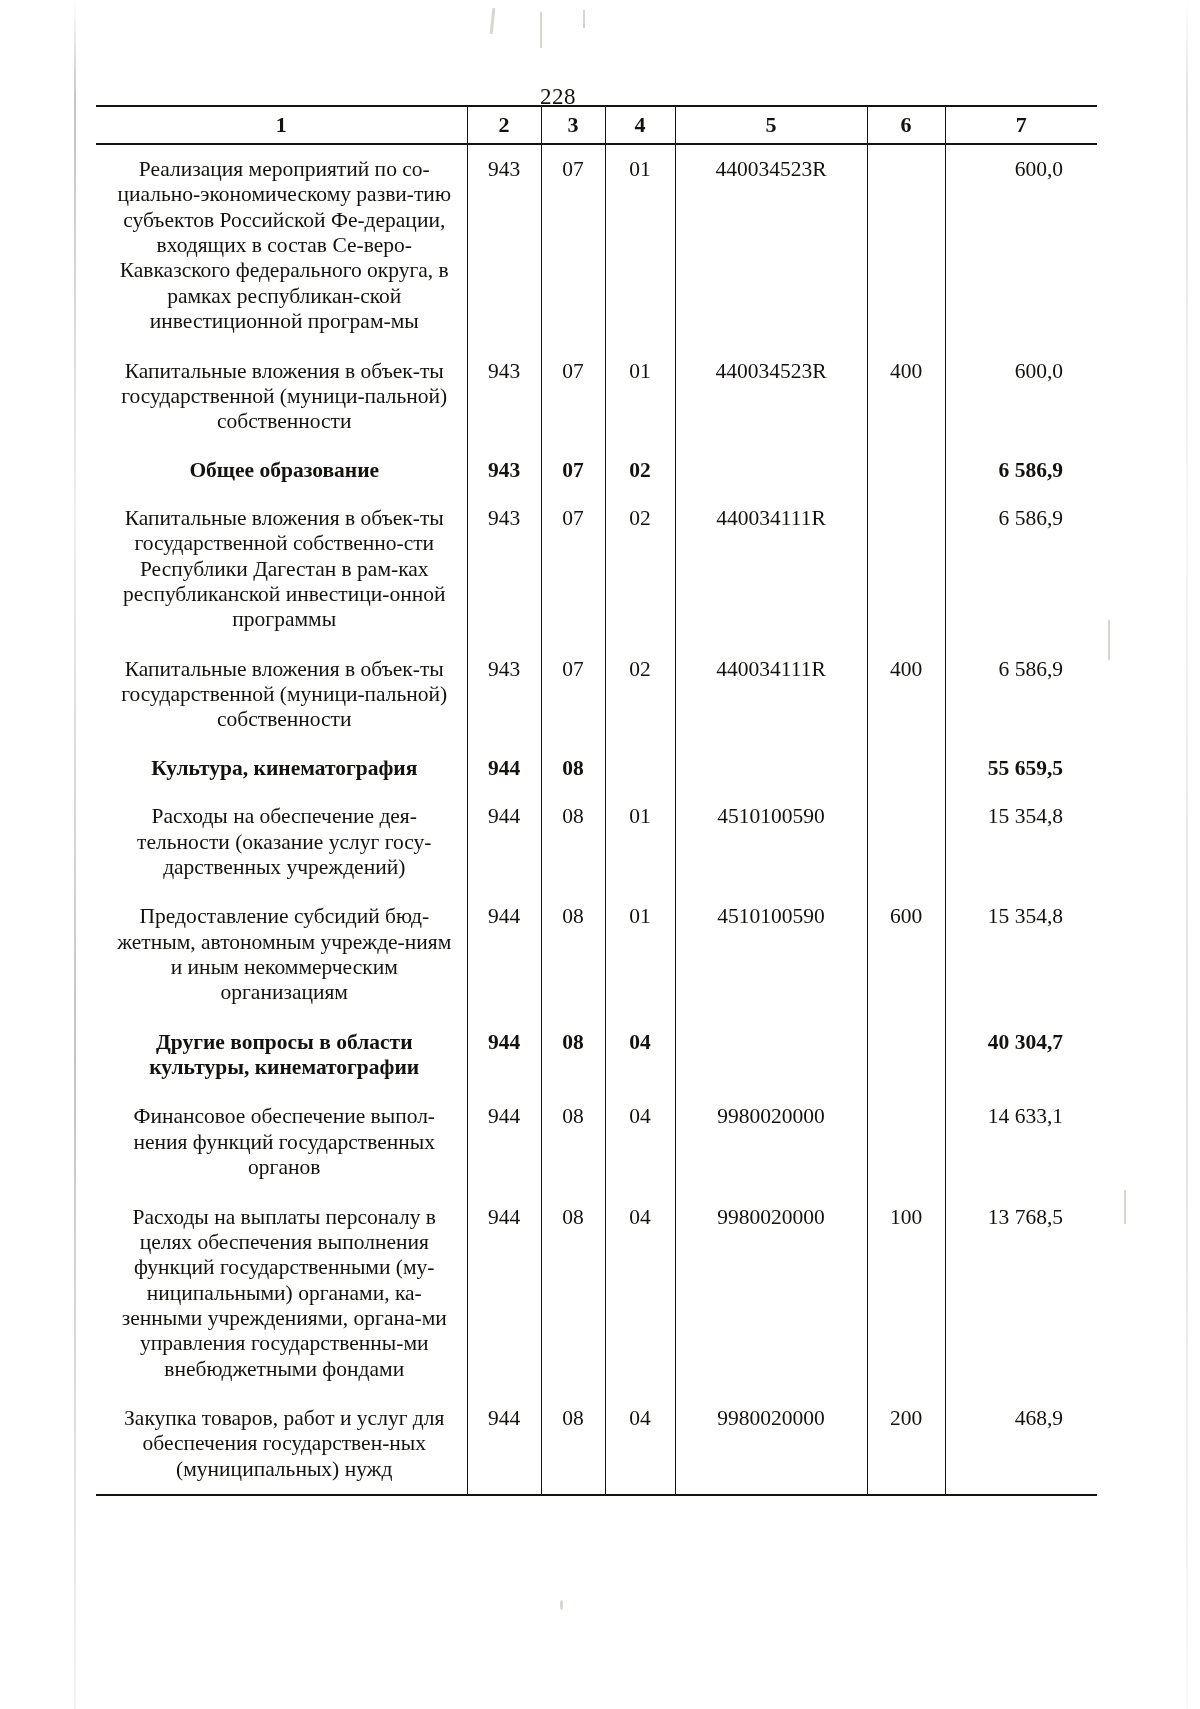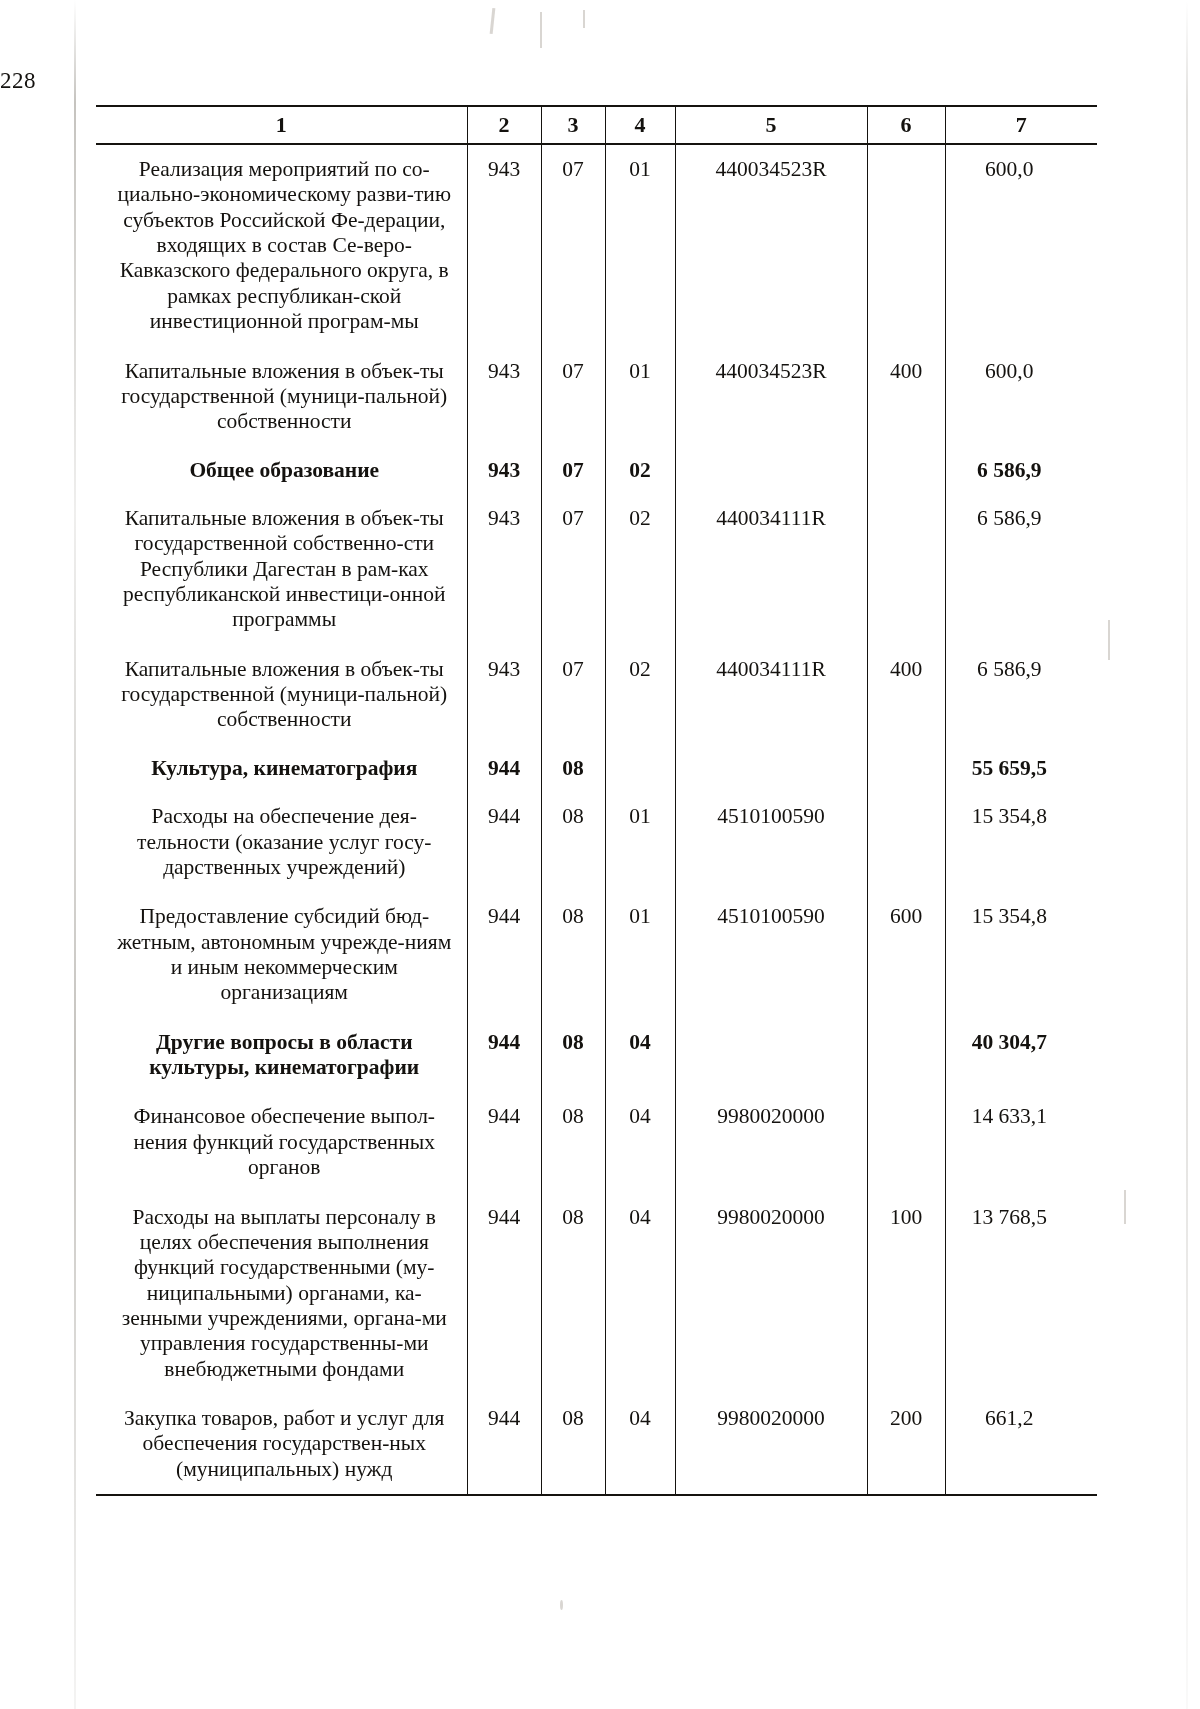--- a/index.html
+++ b/index.html
@@ -40,23 +40,24 @@
 
   .page {
     position: absolute;
     left: 0; top: 0;
     width: 1200px;
     height: 1709px;
   }
 
   .page-number {
     position: absolute;
-    top: 68px;
+    top: 84px;
     left: 0;
     width: 1116px;
+    text-align: center;
     font-size: 23px;
     letter-spacing: .5px;
   }
 
   .table-wrap {
     position: absolute;
     left: 96px;
     top: 105px;
     width: 1001px;
   }
@@ -113,21 +114,21 @@
     padding-left: 14px;
     padding-right: 8px;
     hyphens: manual;
   }
   .cell.code {
     text-align: center;
     padding-left: 0;
     padding-right: 0;
   }
   .cell.amount {
-    text-align: center;
+    text-align: right;
     padding-right: 34px;
     white-space: nowrap;
   }
   tr.bold .cell { font-weight: 700; }
 
   
   tr.compact .cell { padding-top: 11px; padding-bottom: 11px; }
 </style>
 </head>
 <body>
@@ -434,20 +435,20 @@
             <td>
               <div class="cell code">04</div>
             </td>
             <td>
               <div class="cell code">9980020000</div>
             </td>
             <td>
               <div class="cell code">200</div>
             </td>
             <td>
-              <div class="cell amount">661,2</div>
+              <div class="cell amount">468,9</div>
             </td>
           </tr>
         </tbody>
     </table>
   </div>
 
 </div>
 
 </body></html>

